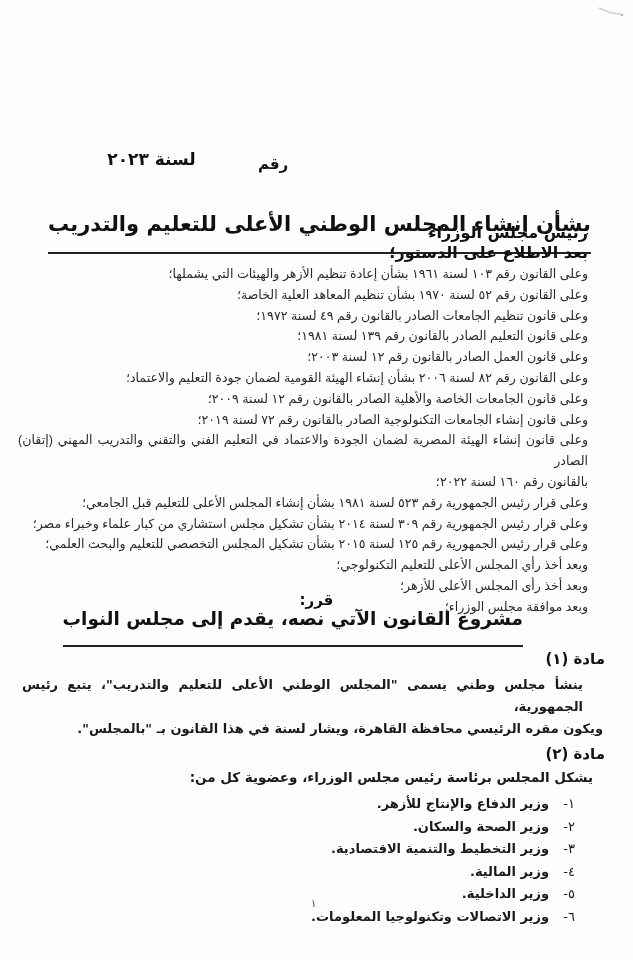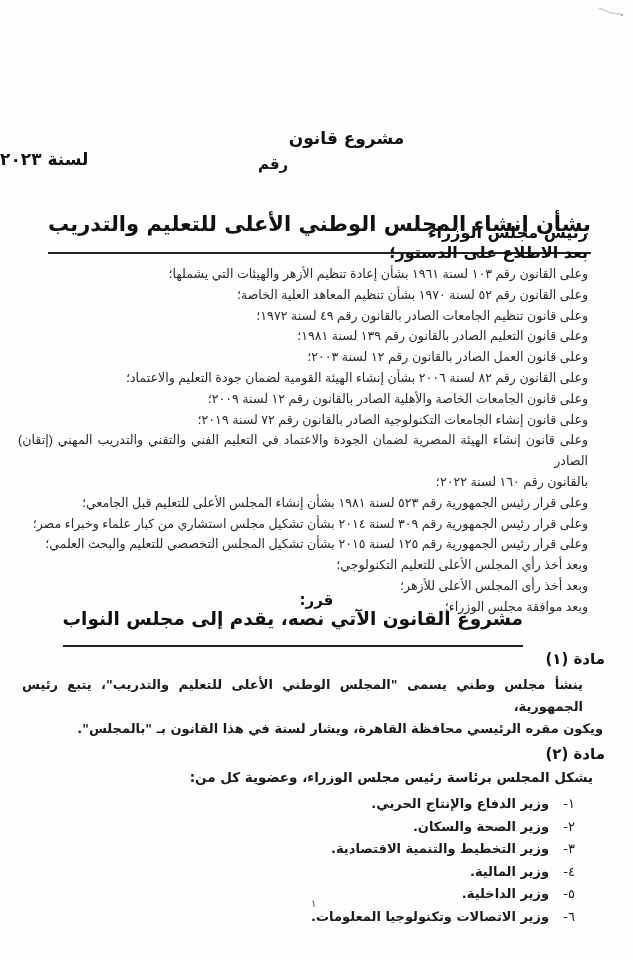--- a/index.html
+++ b/index.html
@@ -22,21 +22,21 @@
       background: #fdfdfd;
     }
     .abs { position: absolute; white-space: nowrap; }
     .heavy {
       font-family: "DejaVu Sans", sans-serif;
       font-weight: bold;
       color: #111;
     }
     .title1 { top: 128px; left: 0; width: 633px; text-align: center; font-size: 17px; padding-left: 60px; box-sizing: border-box; }
     .title2-raqm { top: 155px; left: 258px; font-size: 15px; }
-    .title2-year { top: 149px; left: 0; width: 633px; padding-right: 330px; box-sizing: border-box; text-align: left; font-size: 17px; }
+    .title2-year { top: 149px; left: 0; width: 633px; padding-right: 330px; box-sizing: border-box; text-align: center; font-size: 17px; }
     .title2-year span { display: inline-block; }
     .title3 {
       top: 172px; right: 42px; font-size: 21px;
       border-bottom: 2px solid #222;
       padding-bottom: 16px;
       margin-top: 40px;
     }
     .pm { top: 223px; right: 45px; font-size: 16px; }
     .pm2 { top: 243px; right: 45px; font-size: 16px; margin-left: 37px; }
     .preamble {
@@ -78,21 +78,20 @@
 </head>
 <body>
 
 <div class="page">
 
   <svg class="corner-mark" viewBox="0 0 28 14">
     <path d="M2 4 L14 9 L24 10" stroke="#d0d0d0" stroke-width="1.5" fill="none"></path>
     <circle cx="25" cy="11" r="1" fill="#999"></circle>
   </svg>
 
-  <div class="abs heavy title1">مشروع قانون</div>
   <div class="abs heavy title2-raqm">رقم</div>
   <div class="abs heavy title2-year"><span>لسنة ٢٠٢٣</span></div>
   <div class="abs heavy title3">بشأن إنشاء المجلس الوطني الأعلى للتعليم والتدريب</div>
 
   <div class="abs heavy pm">رئيس مجلس الوزراء</div>
   <div class="abs heavy pm2">بعد الاطلاع على الدستور؛</div>
 
   <div class="preamble">
     <div>وعلى القانون رقم ١٠٣ لسنة ١٩٦١ بشأن إعادة تنظيم الأزهر والهيئات التي يشملها؛</div>
     <div>وعلى القانون رقم ٥٢ لسنة ١٩٧٠ بشأن تنظيم المعاهد العلية الخاصة؛</div>
@@ -120,21 +119,21 @@
     <div class="l1">ينشأ مجلس وطني يسمى "المجلس الوطني الأعلى للتعليم والتدريب"، يتبع رئيس الجمهورية،</div>
     <div>ويكون مقره الرئيسي محافظة القاهرة، ويشار لسنة في هذا القانون بـ "بالمجلس".</div>
   </div>
 
   <div class="abs heavy art2-head">مادة (٢)</div>
   <div class="abs art2-intro">يشكل المجلس برئاسة رئيس مجلس الوزراء، وعضوية كل من:</div>
 
   <div class="members">
     <div class="member">
       <span class="num">١-</span>
-      <span>وزير الدفاع والإنتاج الحربي.</span>
+      <span>وزير الدفاع والإنتاج للأزهر.</span>
     </div>
     <div class="member">
       <span class="num">٢-</span>
       <span>وزير الصحة والسكان.</span>
     </div>
     <div class="member">
       <span class="num">٣-</span>
       <span>وزير التخطيط والتنمية الاقتصادية.</span>
     </div>
     <div class="member">

